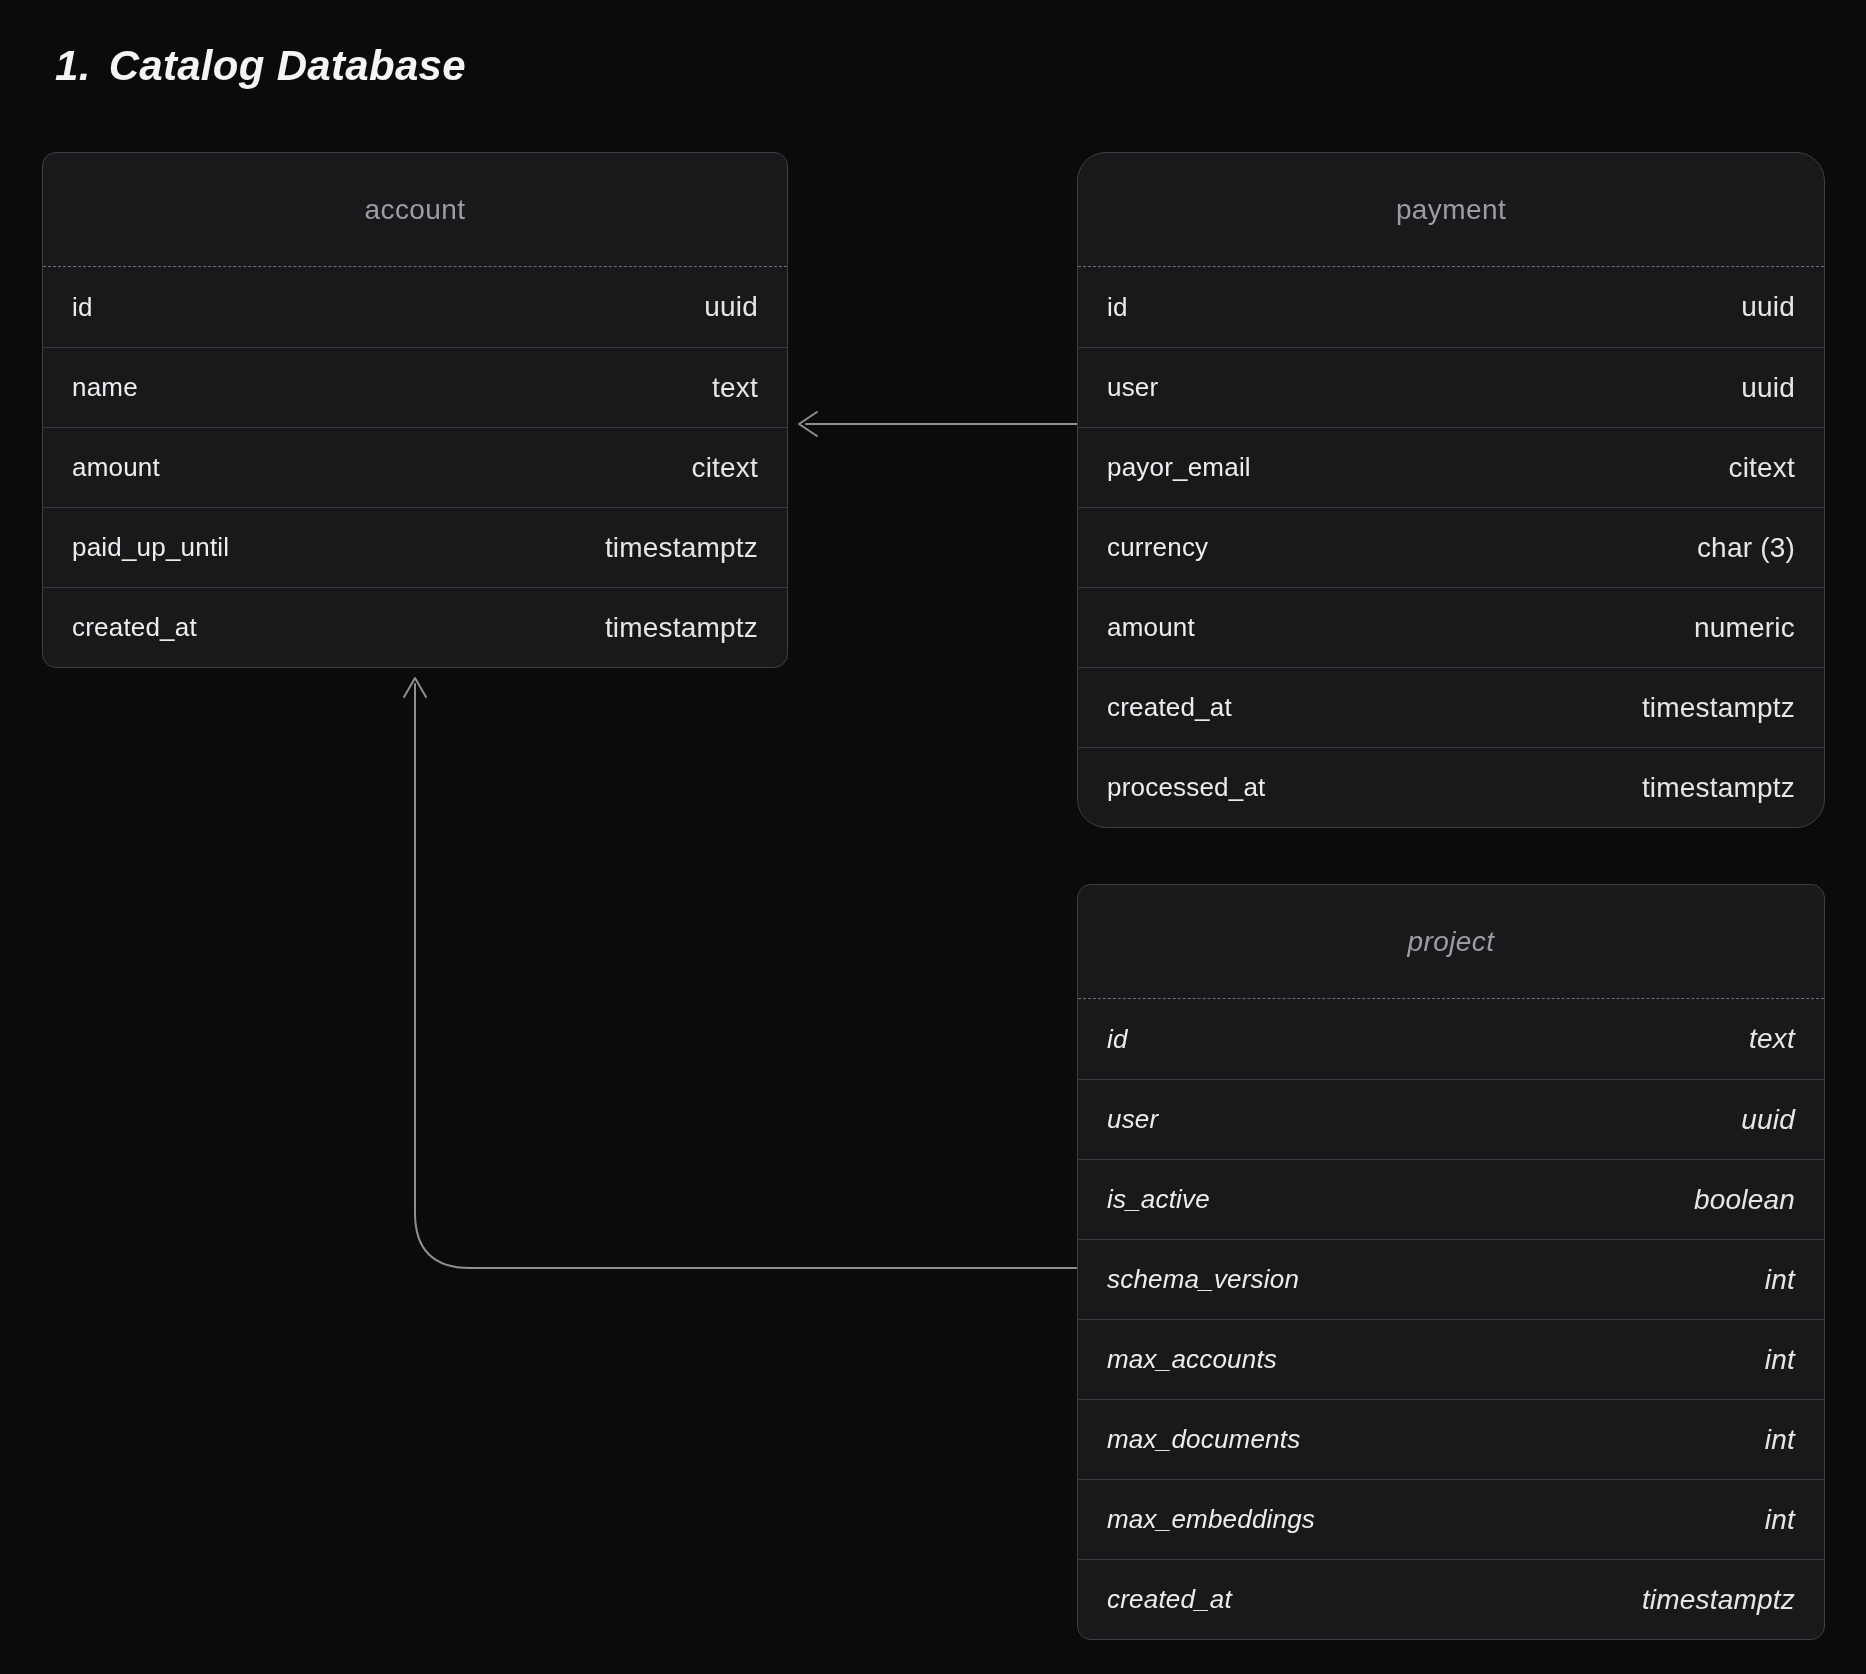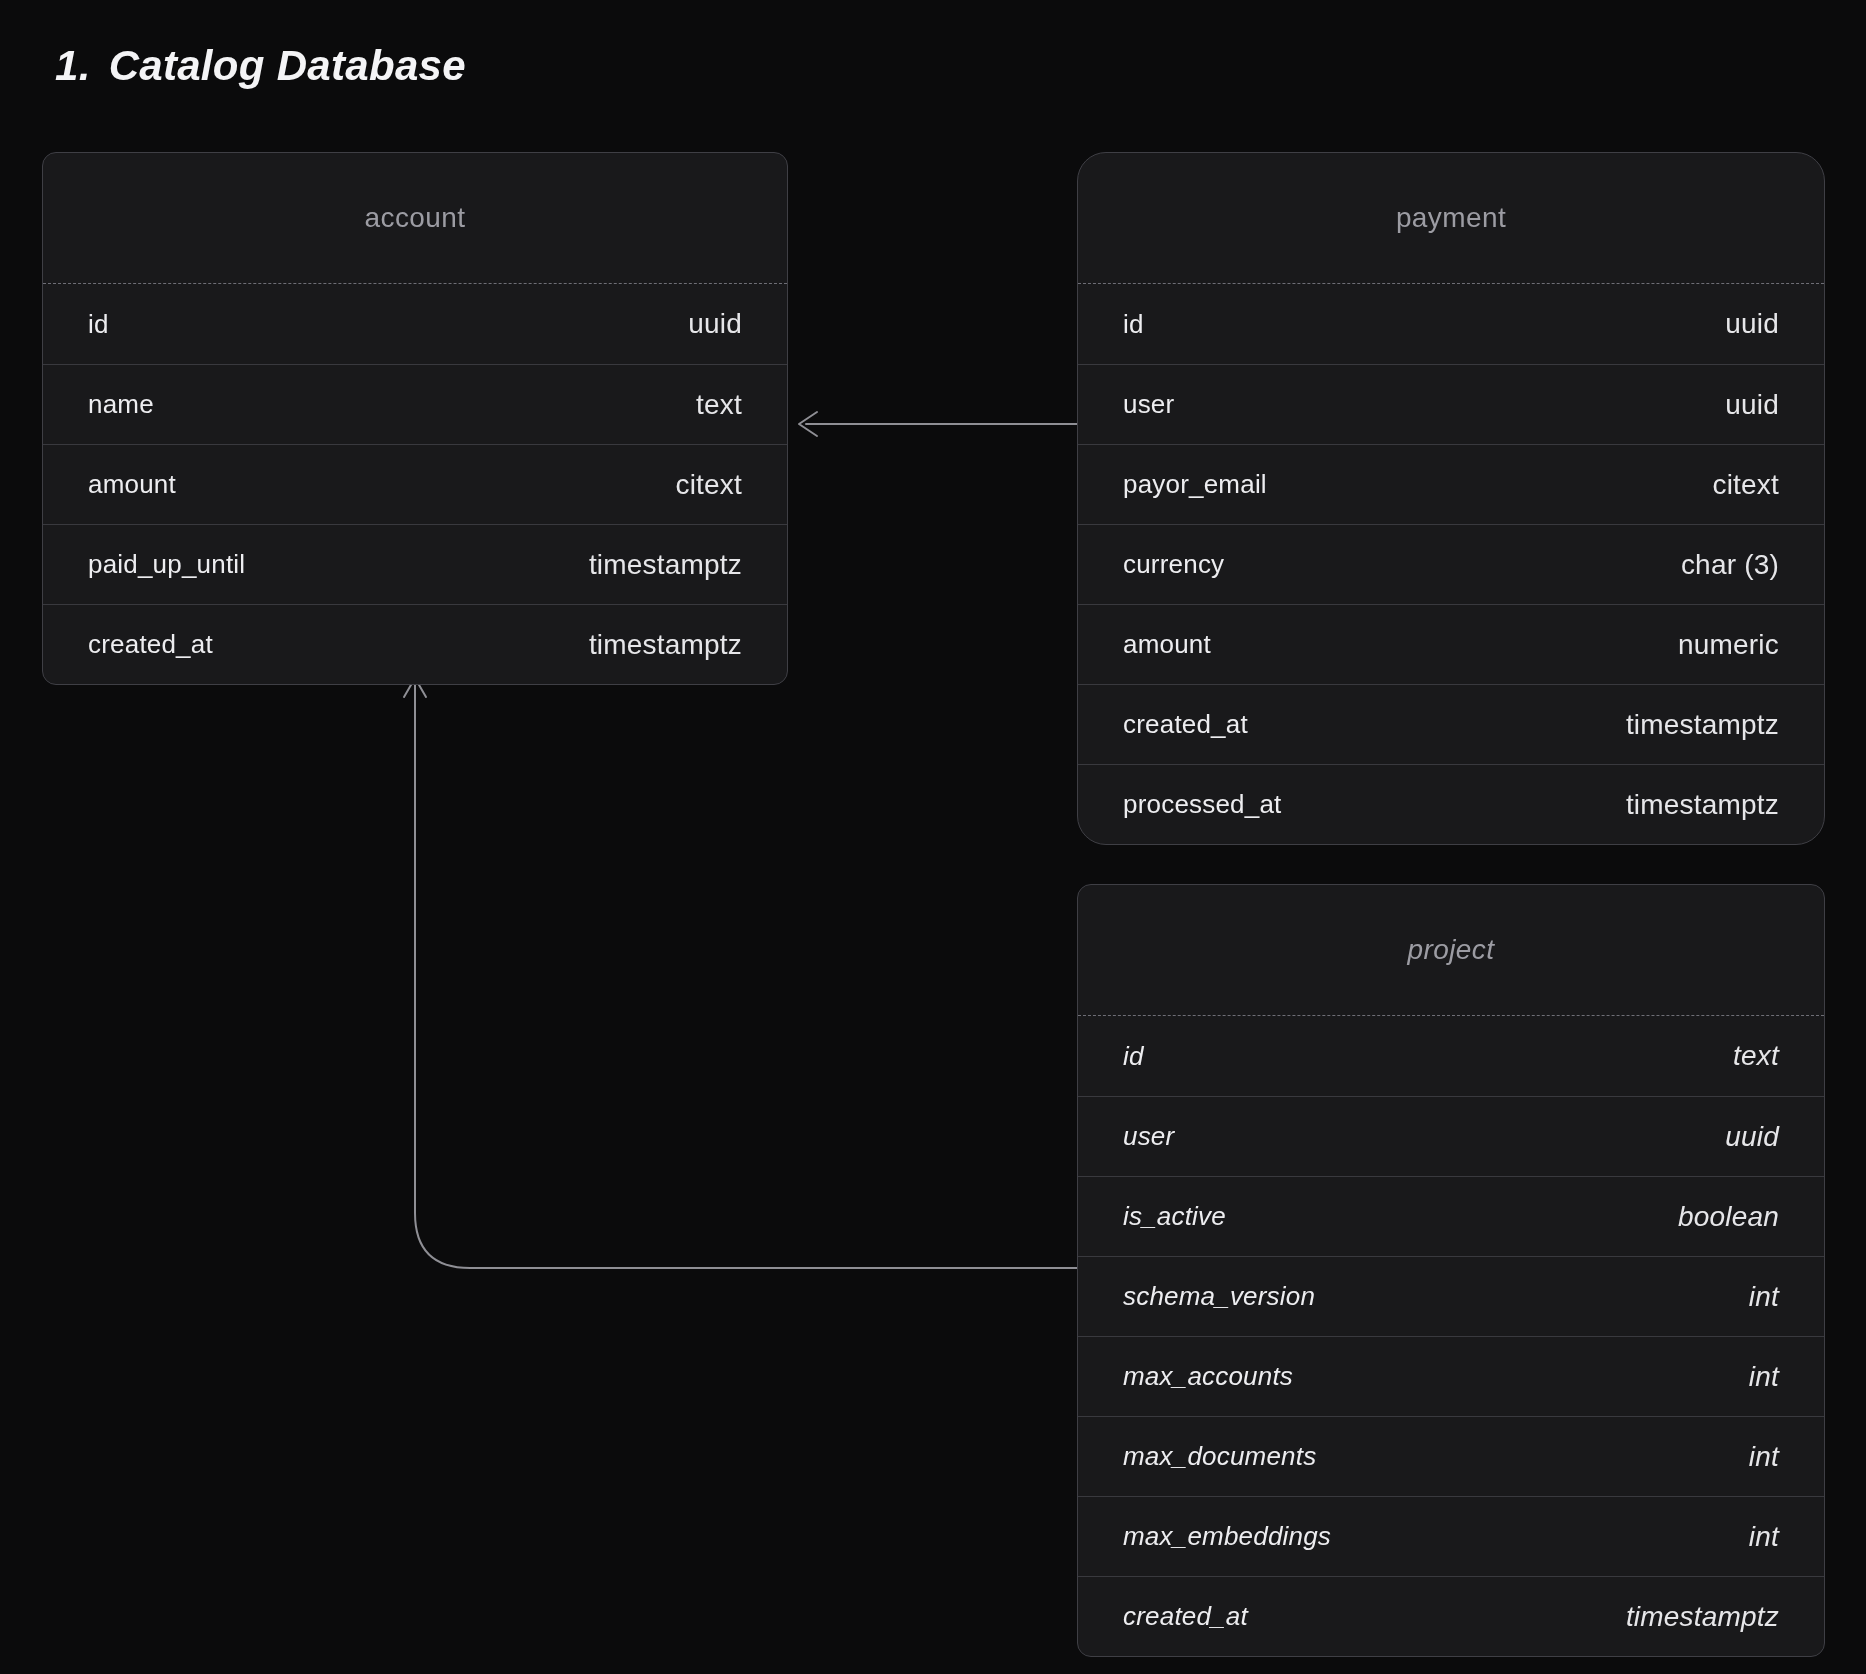--- a/index.html
+++ b/index.html
@@ -42,38 +42,38 @@
   }
   .table-node {
     position: absolute;
     background: var(--node-bg, #19191b);
     border: 1px solid var(--node-border, #3f3f45);
     border-radius: 14px;
     overflow: hidden;
     box-sizing: border-box;
   }
   .table-header {
-    height: 131px;
+    height: 114px;
     display: flex;
     align-items: center;
     justify-content: center;
     border-bottom: 1px dashed var(--dash-divider, #6e6e76);
     box-sizing: border-box;
   }
   .table-header .table-title {
     font-size: 28px;
     color: var(--header-text, #9c9ca3);
     letter-spacing: 0.4px;
   }
   .field-row {
     height: 80px;
     display: flex;
     align-items: center;
     justify-content: space-between;
-    padding: 0 45px;
+    padding: 0 29px;
     box-sizing: border-box;
   }
   .field-row + .field-row {
     border-top: 1px solid var(--row-divider, #39393e);
   }
   .field-name {
     font-size: 26px;
     color: var(--field-text, #ededf0);
     letter-spacing: 0.2px;
   }

